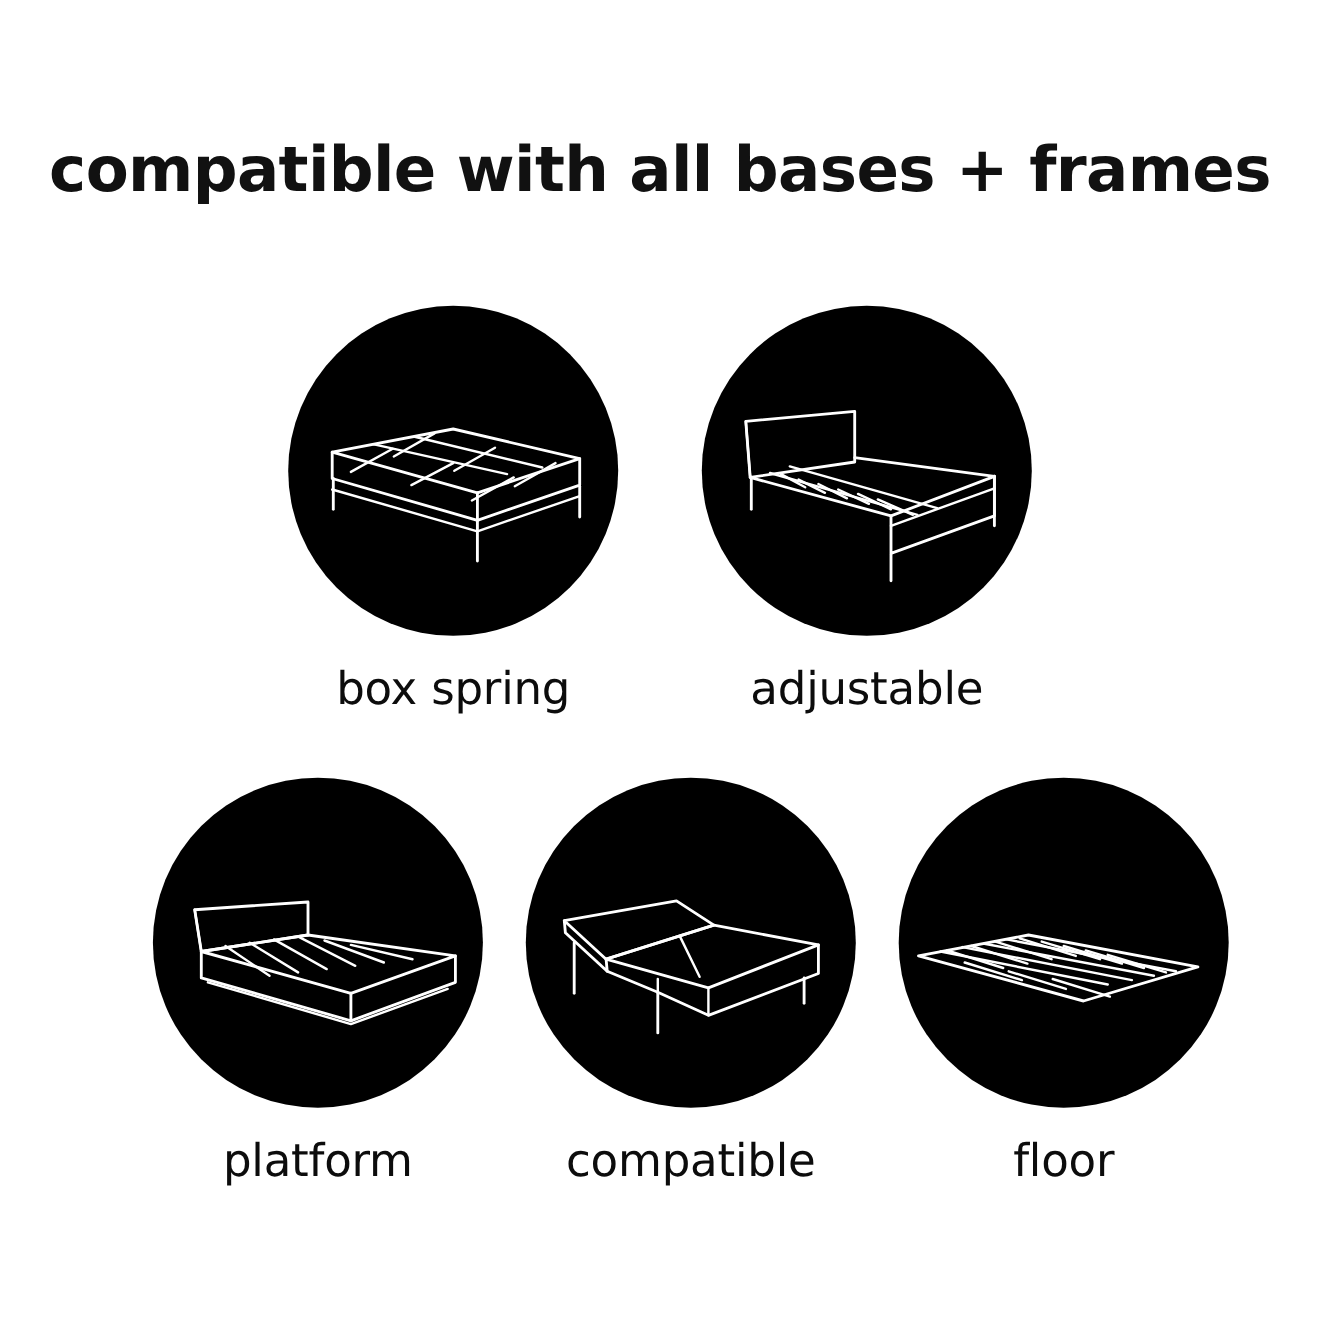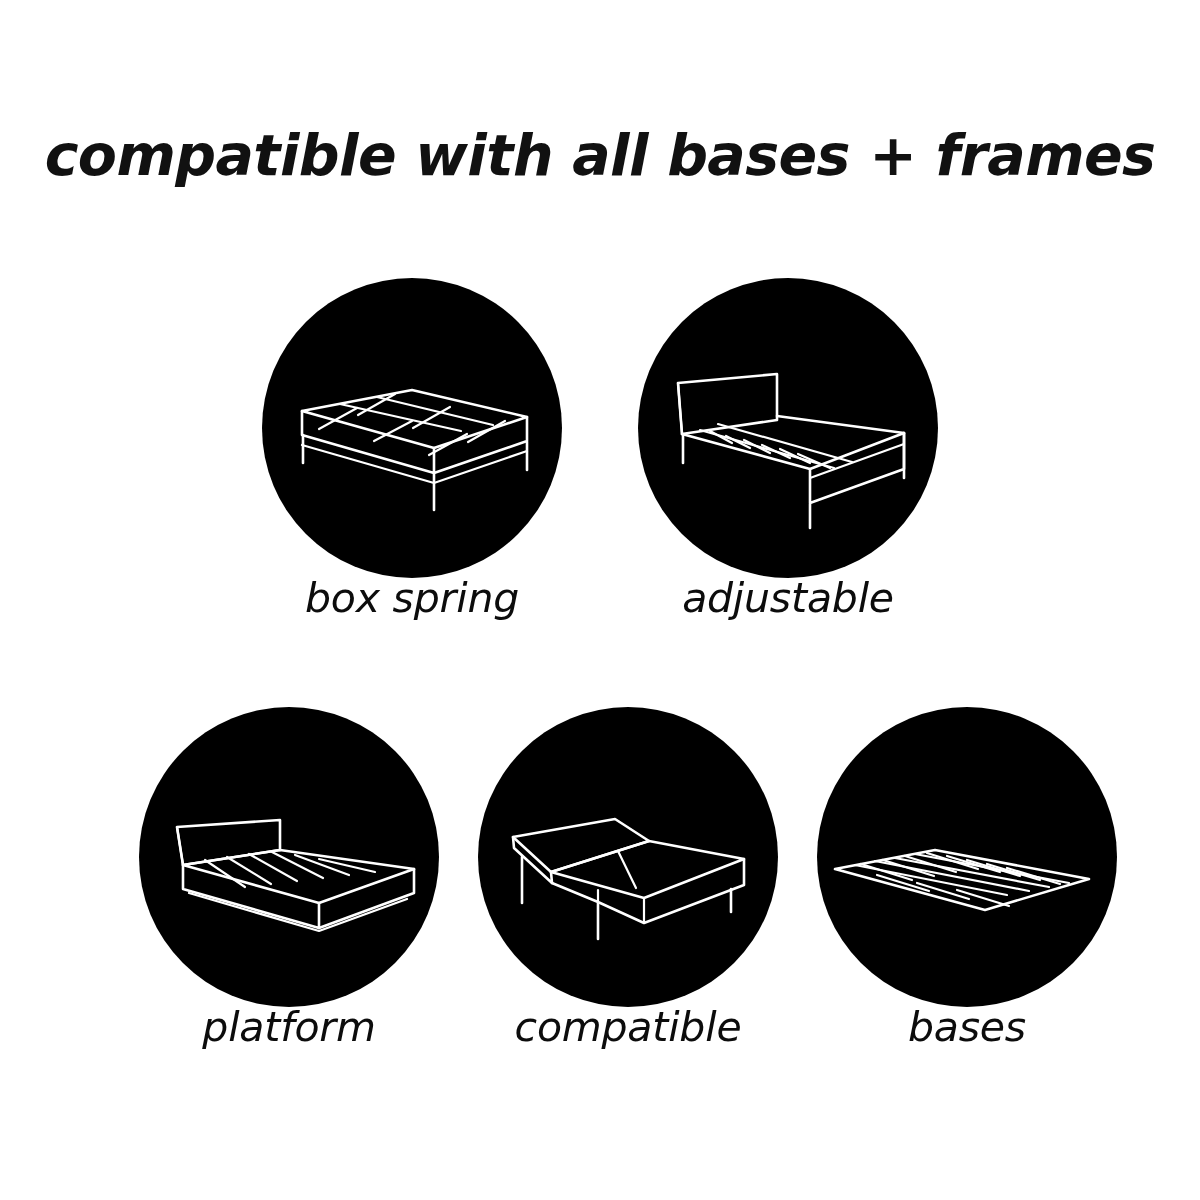--- a/index.html
+++ b/index.html
@@ -14,21 +14,20 @@
     font-family: "Liberation Sans", sans-serif;
     overflow: hidden;
     position: relative;
   }
 
   .infographic {
     position: absolute;
     inset: 0;
     width: 1001px;
     height: 1200px;
-    font-style: italic;
   }
 
   
   .headline {
     position: absolute;
     top: 126px;
     left: 0;
     width: 1200px;
     text-align: center;
     font-family: "DejaVu Sans", "Liberation Sans", sans-serif;
@@ -83,20 +82,21 @@
   }
   .disc svg .stroke-thin {
     fill: none;
     stroke: #ffffff;
     stroke-width: 2.2;
     stroke-linecap: round;
     stroke-linejoin: round;
   }
 
   .caption {
+    margin-top: 28px;
     font-family: "DejaVu Sans", "Liberation Sans", sans-serif;
     font-size: 41px;
     font-weight: 400;
     color: #0c0c0c;
     letter-spacing: -0.2px;
     text-align: center;
     line-height: 1;
     white-space: nowrap;
   }
 </style>
@@ -241,18 +241,18 @@
           <path class="stroke-thin" d="M110 146 L161 162"></path>
           <path class="stroke-thin" d="M130 149 L183 165"></path>
           <path class="stroke-thin" d="M150 153 L203 169"></path>
           <path class="stroke-thin" d="M170 157 L223 173"></path>
           <path class="stroke-thin" d="M190 161 L243 177"></path>
           <path class="stroke-thin" d="M60 168 L112 184"></path>
           <path class="stroke-thin" d="M100 176 L152 192"></path>
           <path class="stroke-thin" d="M140 183 L192 199"></path>
         </svg>
       </div>
-      <div class="caption">bases</div>
+      <div class="caption">floor</div>
     </div>
 
   </div>
 
 </div>
 
 </body></html>

